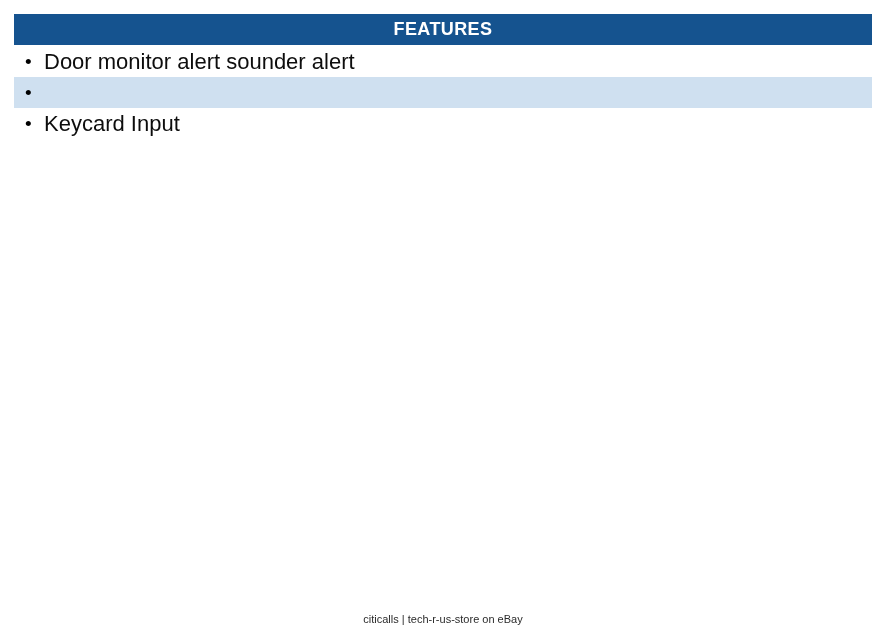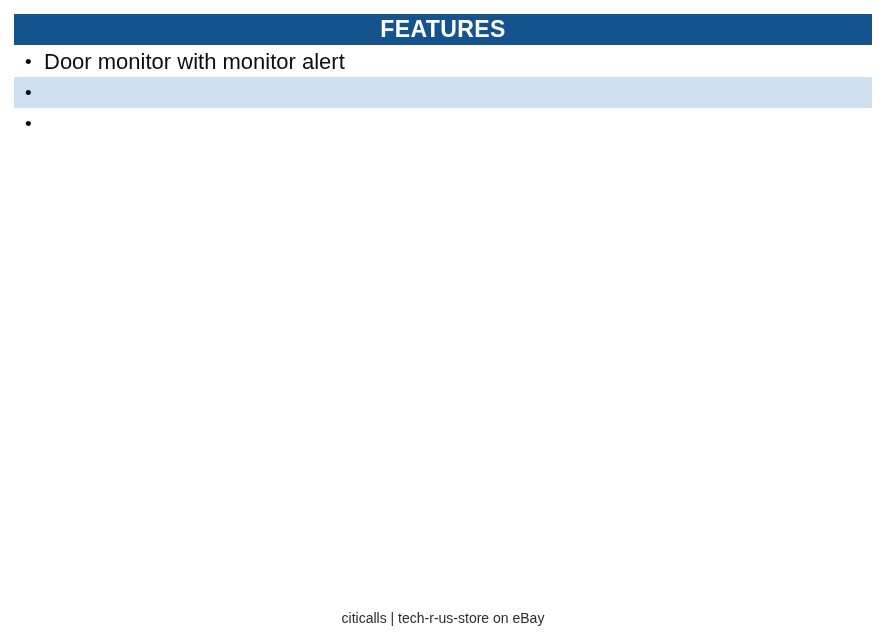--- a/index.html
+++ b/index.html
@@ -35,21 +35,21 @@
     height: 31px;
     background: #15538F;
     display: flex;
     align-items: center;
     justify-content: center;
   }
   .header-title {
     color: #ffffff;
     font-family: "Liberation Sans", sans-serif;
     font-weight: bold;
-    font-size: 23px;
+    font-size: 18px;
     line-height: 23px;
     letter-spacing: 0.4px;
     white-space: nowrap;
   }
 
   
   .feature-list {
     position: absolute;
     left: 14px;
     top: 46px;
@@ -90,47 +90,48 @@
     position: absolute;
     left: 0;
     top: 609px;
     width: 886px;
     text-align: center;
   }
   .footer-text {
     display: inline-block;
     color: #2b2b2b;
     font-family: "Liberation Sans", sans-serif;
-    font-size: 14px;
+    font-size: 11px;
     line-height: 13px;
     white-space: nowrap;
   }
 </style>
 </head>
 <body>
 
 <div class="slide">
 
   <div class="header-bar">
     <span class="header-title">FEATURES</span>
   </div>
 
   <ul class="feature-list">
 
     <li class="feature-item">
       <span class="bullet-mark">•</span>
-      <span class="feature-text">Door monitor with monitor alert</span>
+      <span class="feature-text">Door monitor alert sounder alert</span>
     </li>
 
     <li class="feature-item highlight">
       <span class="bullet-mark">•</span>
     </li>
 
     <li class="feature-item">
       <span class="bullet-mark">•</span>
+      <span class="feature-text">Keycard Input</span>
     </li>
 
   </ul>
 
   <div class="footer">
     <span class="footer-text">citicalls | tech-r-us-store on eBay</span>
   </div>
 
 </div>
 

